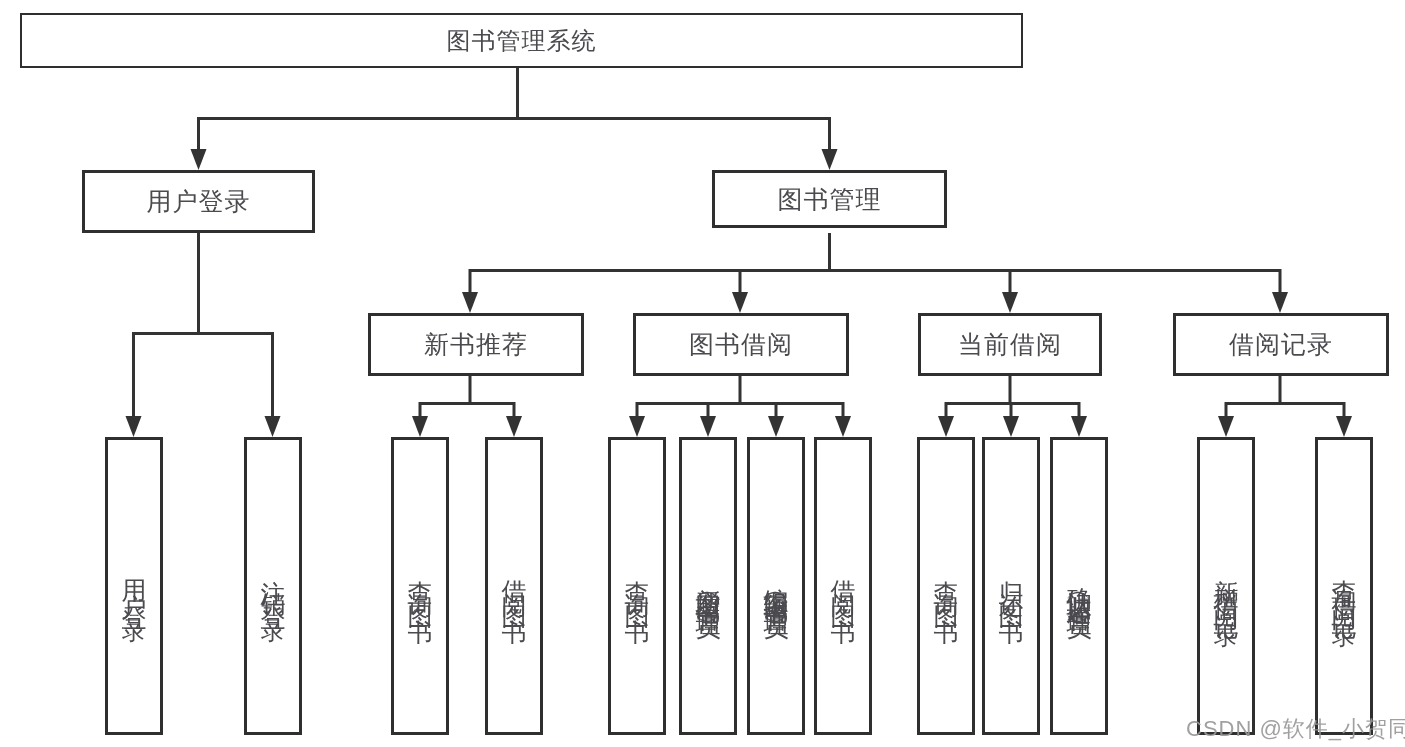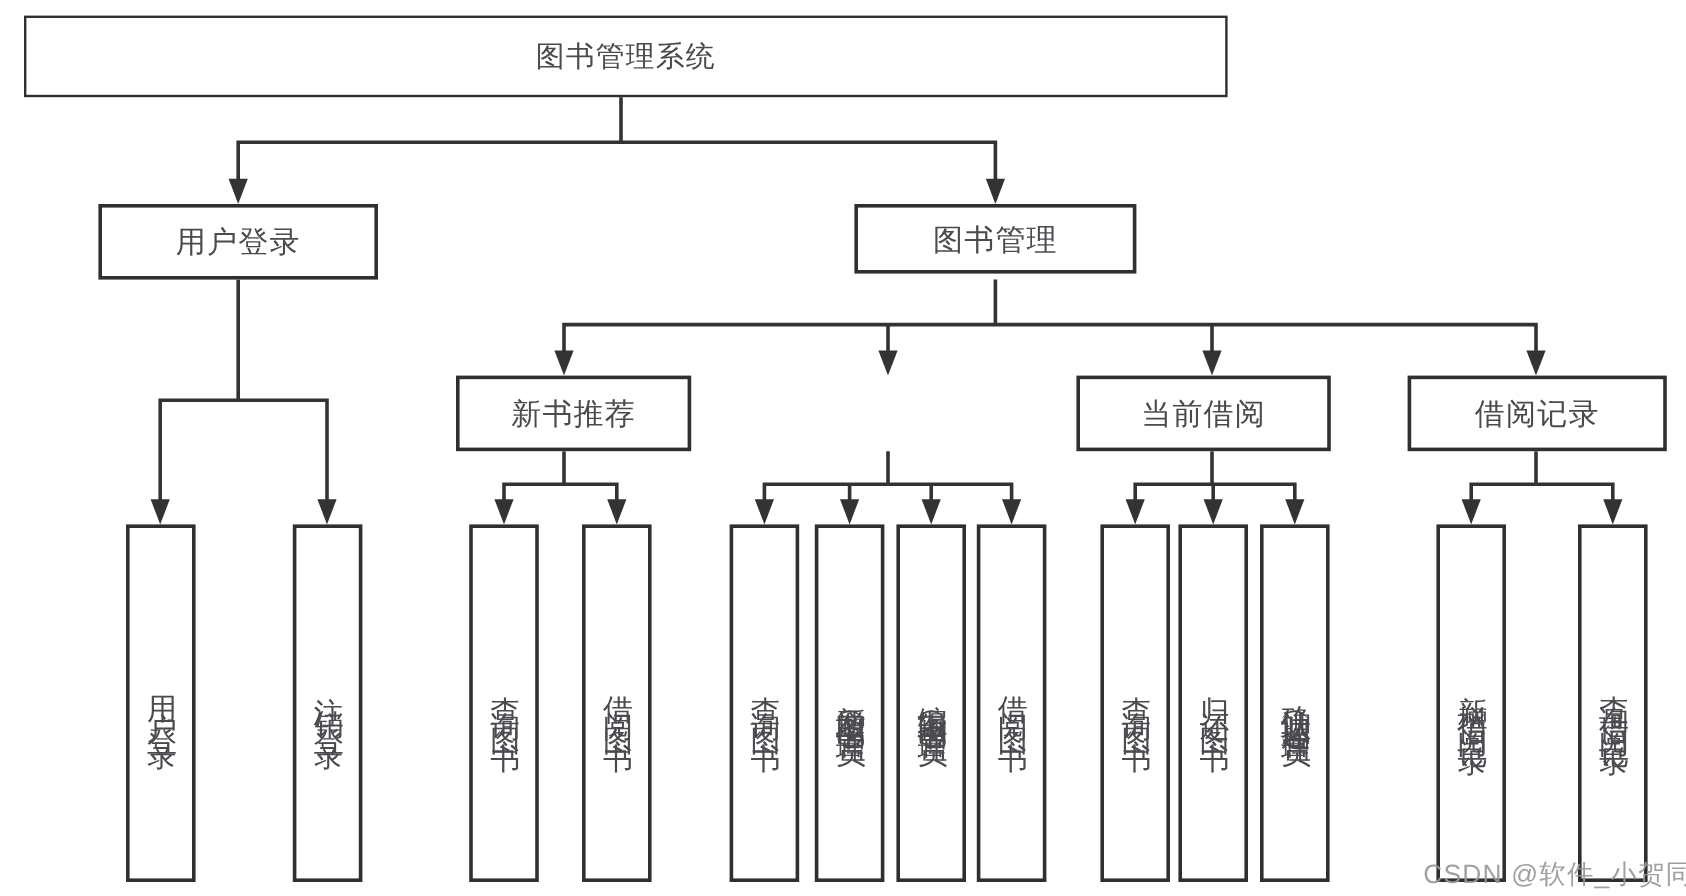--- a/index.html
+++ b/index.html
@@ -107,27 +107,28 @@
       <polygon points="768,416 784,416 776,437"></polygon>
       <polygon points="835,416 851,416 843,437"></polygon>
       <polygon points="938,416 954,416 946,437"></polygon>
       <polygon points="1003,416 1019,416 1011,437"></polygon>
       <polygon points="1071,416 1087,416 1079,437"></polygon>
       <polygon points="1218,416 1234,416 1226,437"></polygon>
       <polygon points="1336,416 1352,416 1344,437"></polygon>
     </g>
   </svg>
 
-  <div class="hbox root" style="left:20px; top:13px; width:1003px; height:68px;">图书管理系统</div>
+  <div class="hbox root" style="left:20px; top:13px; width:1003px; height:55px;">图书管理系统</div>
 
   <div class="hbox" style="left:82px; top:170px; width:233px; height:63px;">用户登录</div>
   <div class="hbox" style="left:712px; top:170px; width:235px; height:58px;">图书管理</div>
 
-  <div class="hbox" style="left:380px; top:313px; width:196px; height:63px;">新书推荐</div>
-  <div class="hbox" style="left:897px; top:313px; width:212px; height:63px;">当前借阅</div>
+  <div class="hbox" style="left:368px; top:313px; width:216px; height:63px;">新书推荐</div>
+  <div class="hbox" style="left:633px; top:313px; width:216px; height:63px;">图书借阅</div>
+  <div class="hbox" style="left:918px; top:313px; width:184px; height:63px;">当前借阅</div>
   <div class="hbox" style="left:1173px; top:313px; width:216px; height:63px;">借阅记录</div>
 
   <div class="vbox" style="left:105px;">
     <span class="vtext ls-lg">用户登录</span>
   </div>
   <div class="vbox" style="left:244px;">
     <span class="vtext ls-lg">注销登录</span>
   </div>
 
   <div class="vbox" style="left:391px;">

